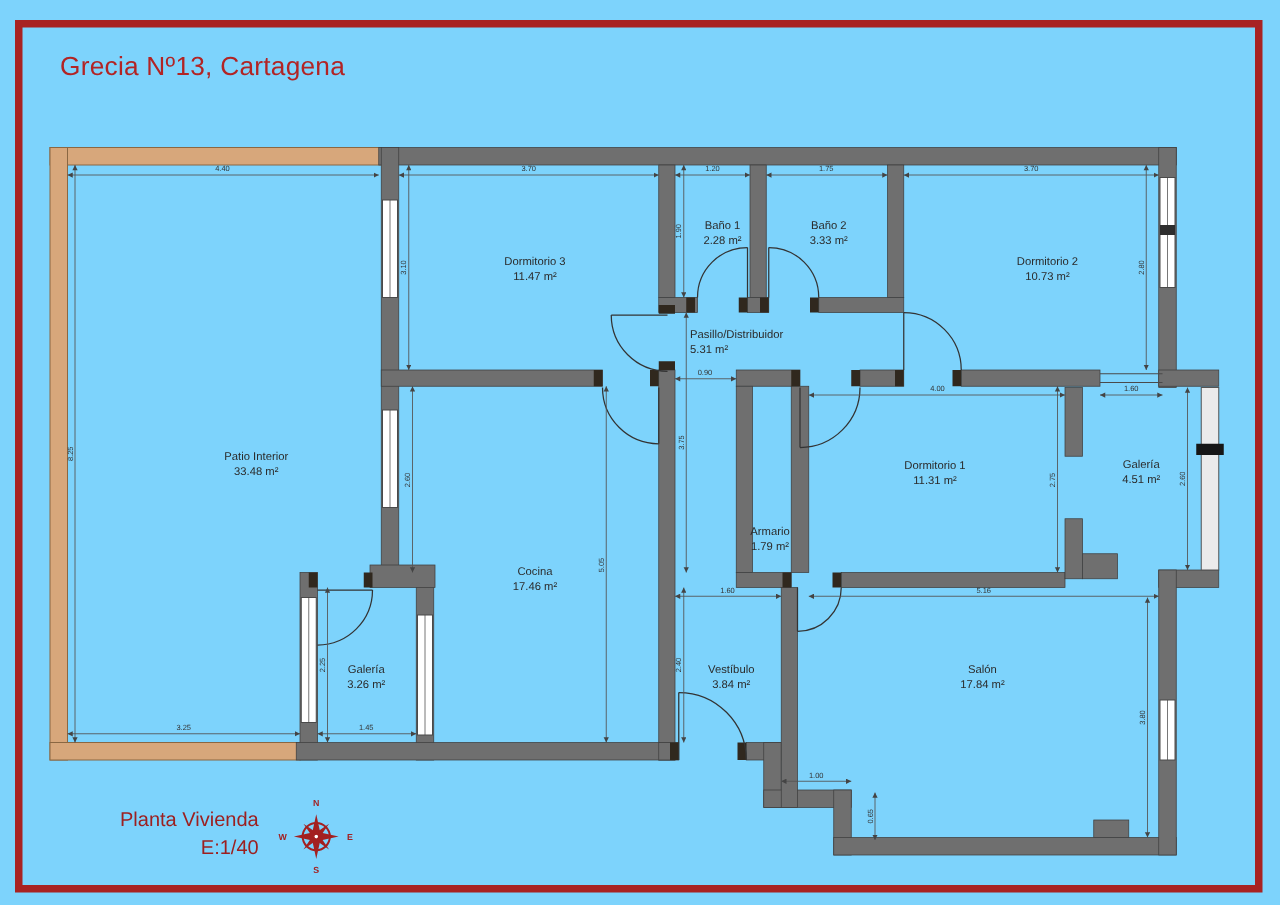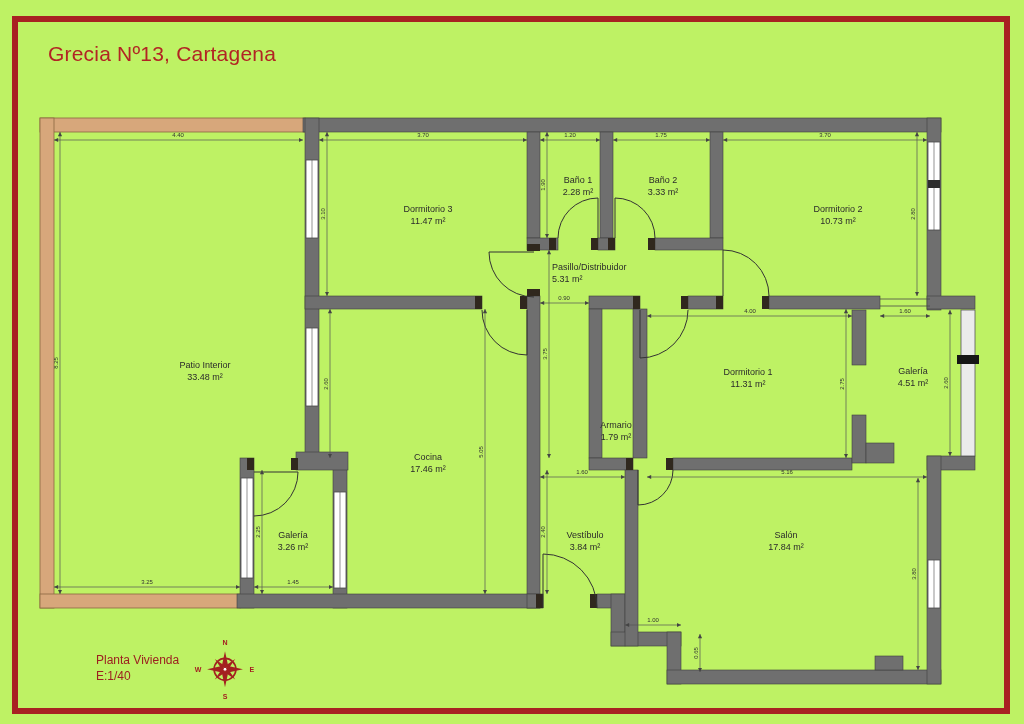--- a/index.html
+++ b/index.html
@@ -1,22 +1,22 @@
 <!DOCTYPE html>
 <html><head>
 <meta charset="utf-8">
 <style>
   html,body{margin:0;padding:0;background:#fff;}
-  .page{position:relative;width:1024px;height:724px;background:#bef264;overflow:hidden;
+  .page{position:relative;width:1024px;height:724px;background:#7dd3fc;overflow:hidden;
         font-family:"Liberation Sans", sans-serif;}
   .red-frame{position:absolute;left:12px;top:16px;right:14px;bottom:10px;
              border:6px solid #a82222;pointer-events:none;}
   .title{position:absolute;left:48px;top:42px;font-size:21px;color:#b22424;letter-spacing:.2px;}
   .footer{position:absolute;left:96px;top:636px;display:flex;align-items:center;gap:14px;}
-  .footer-text{color:#9c2020;font-size:12px;text-align:left;line-height:1.35;}
+  .footer-text{color:#9c2020;font-size:16px;text-align:right;line-height:1.35;}
   svg text{font-family:"Liberation Sans", sans-serif;}
   .roomname{font-size:9px;fill:#2b2b2b;}
   .dim{font-size:6px;fill:#333;}
   .compass-letter{font-size:11px;font-weight:bold;fill:#a32020;}
 </style>
 </head>
 <body>
 
 <div class="page">
   <div class="red-frame"></div>

